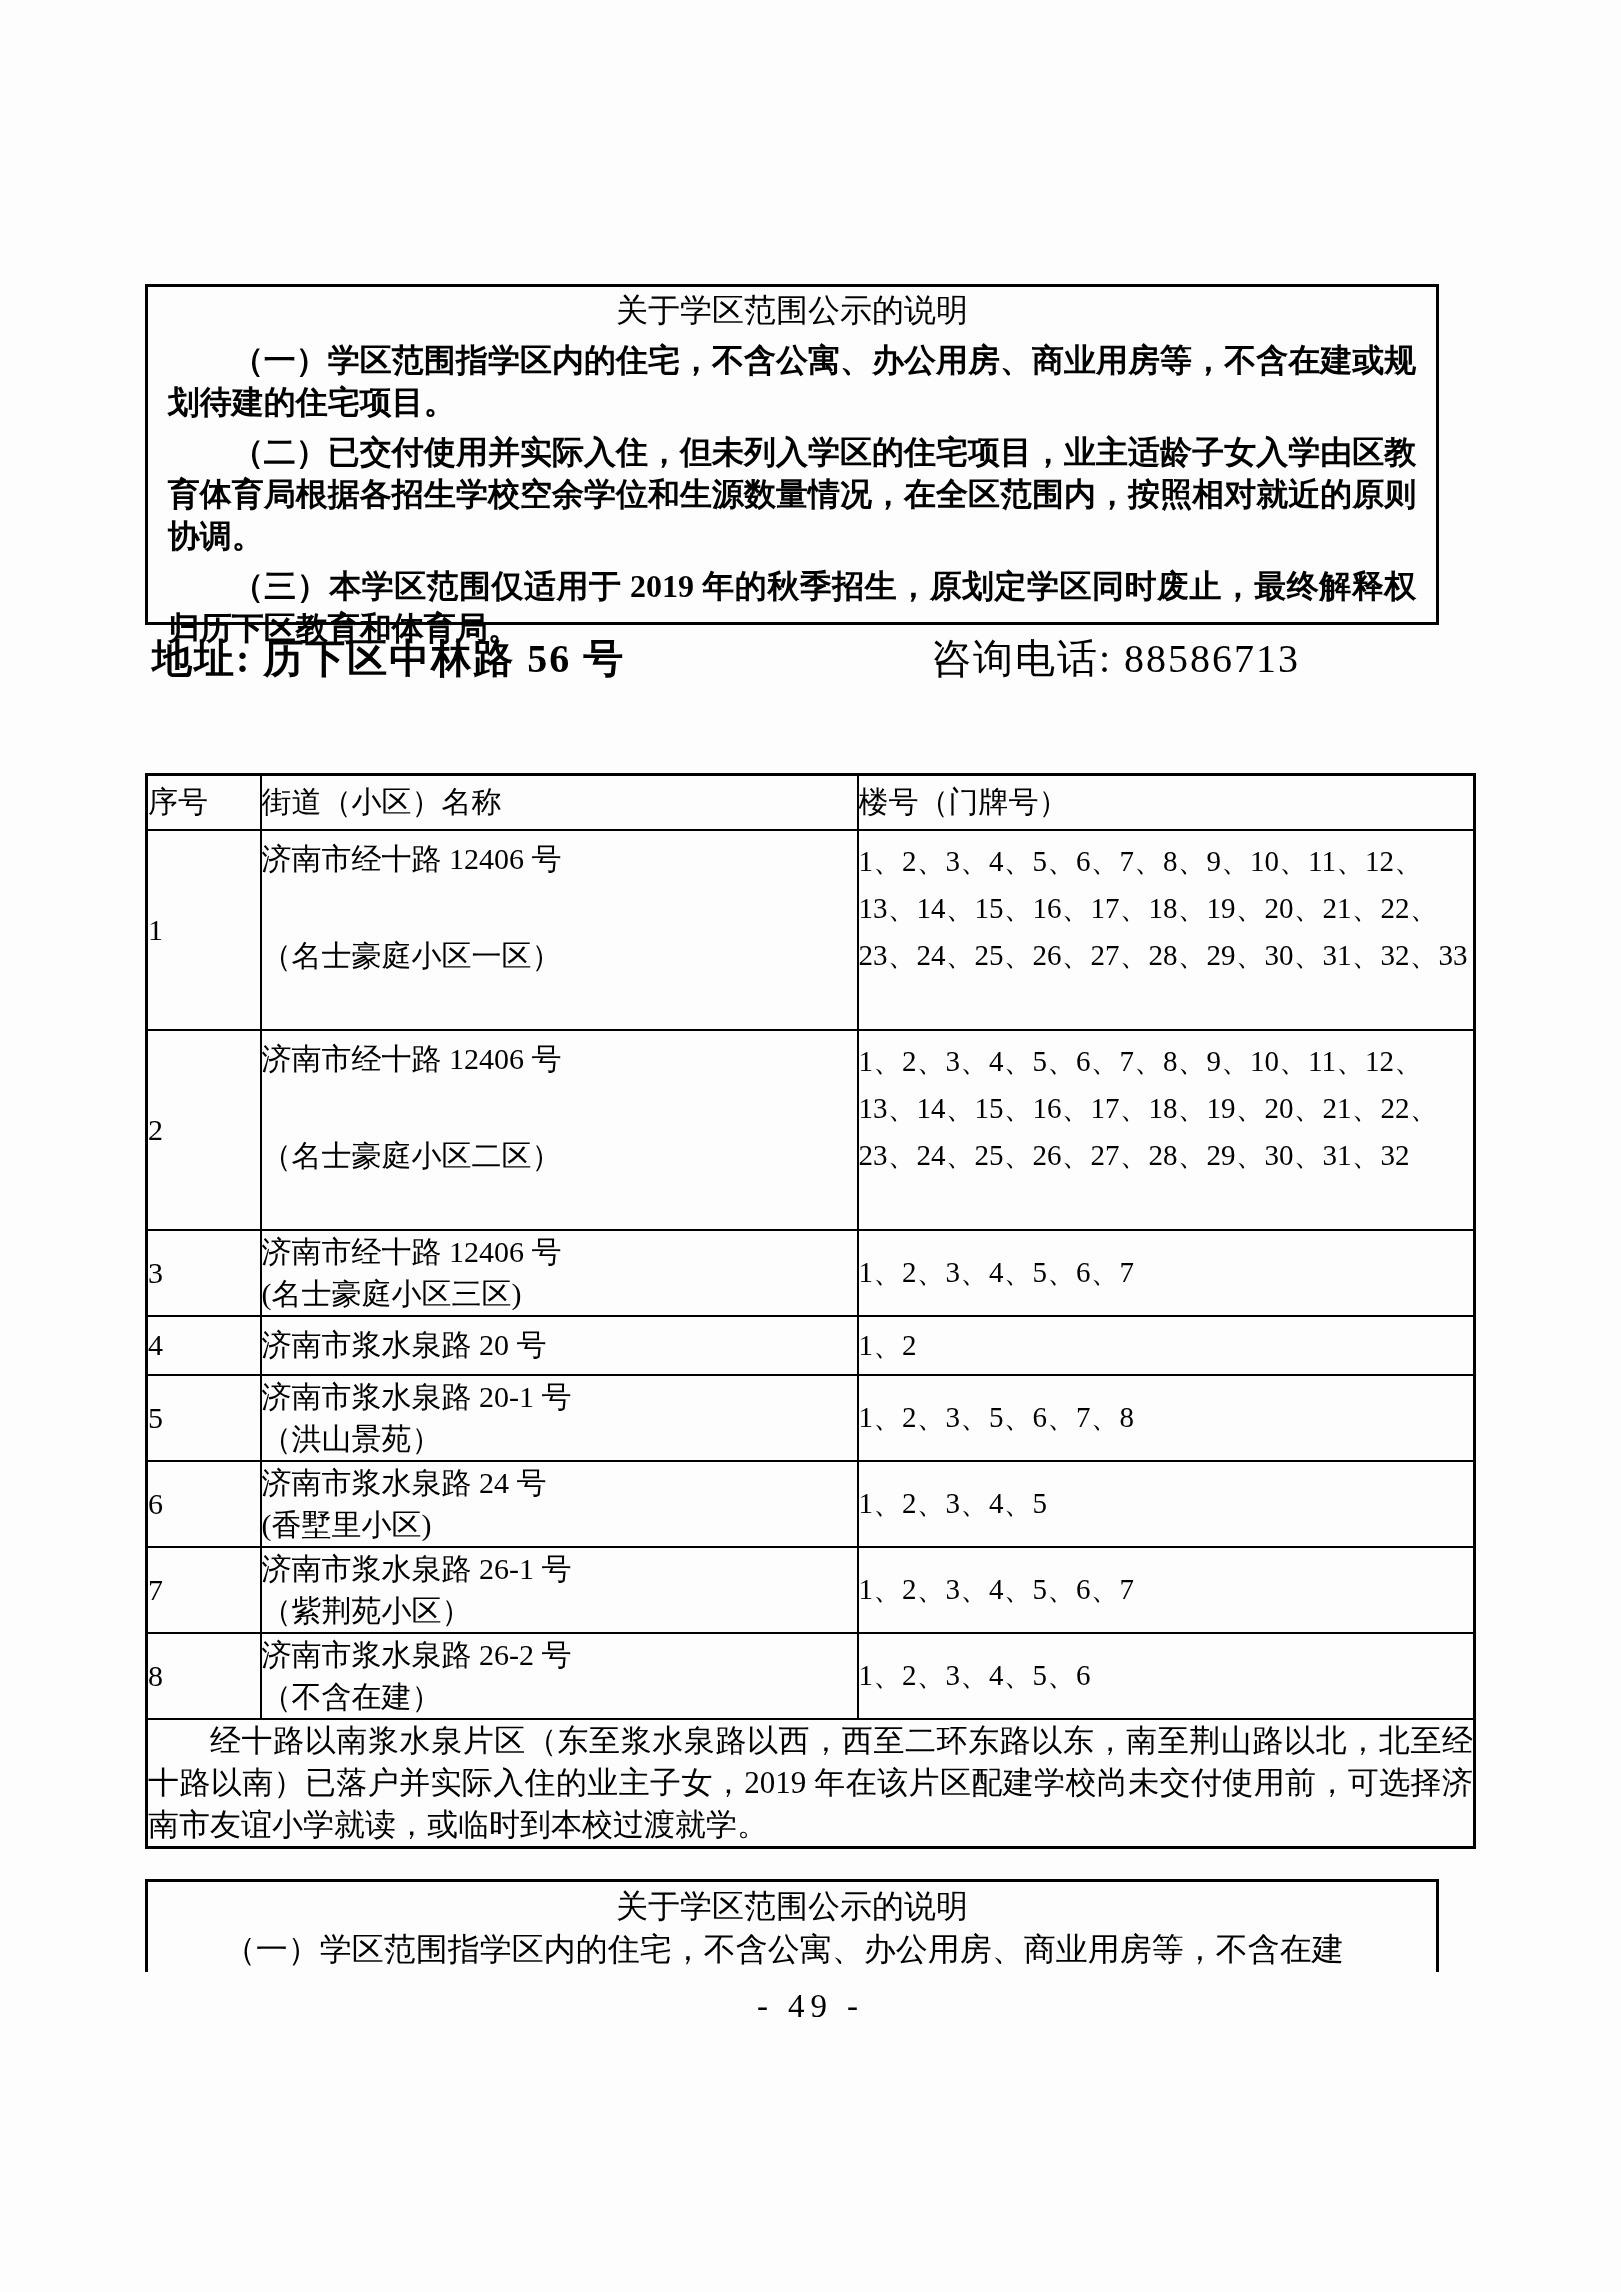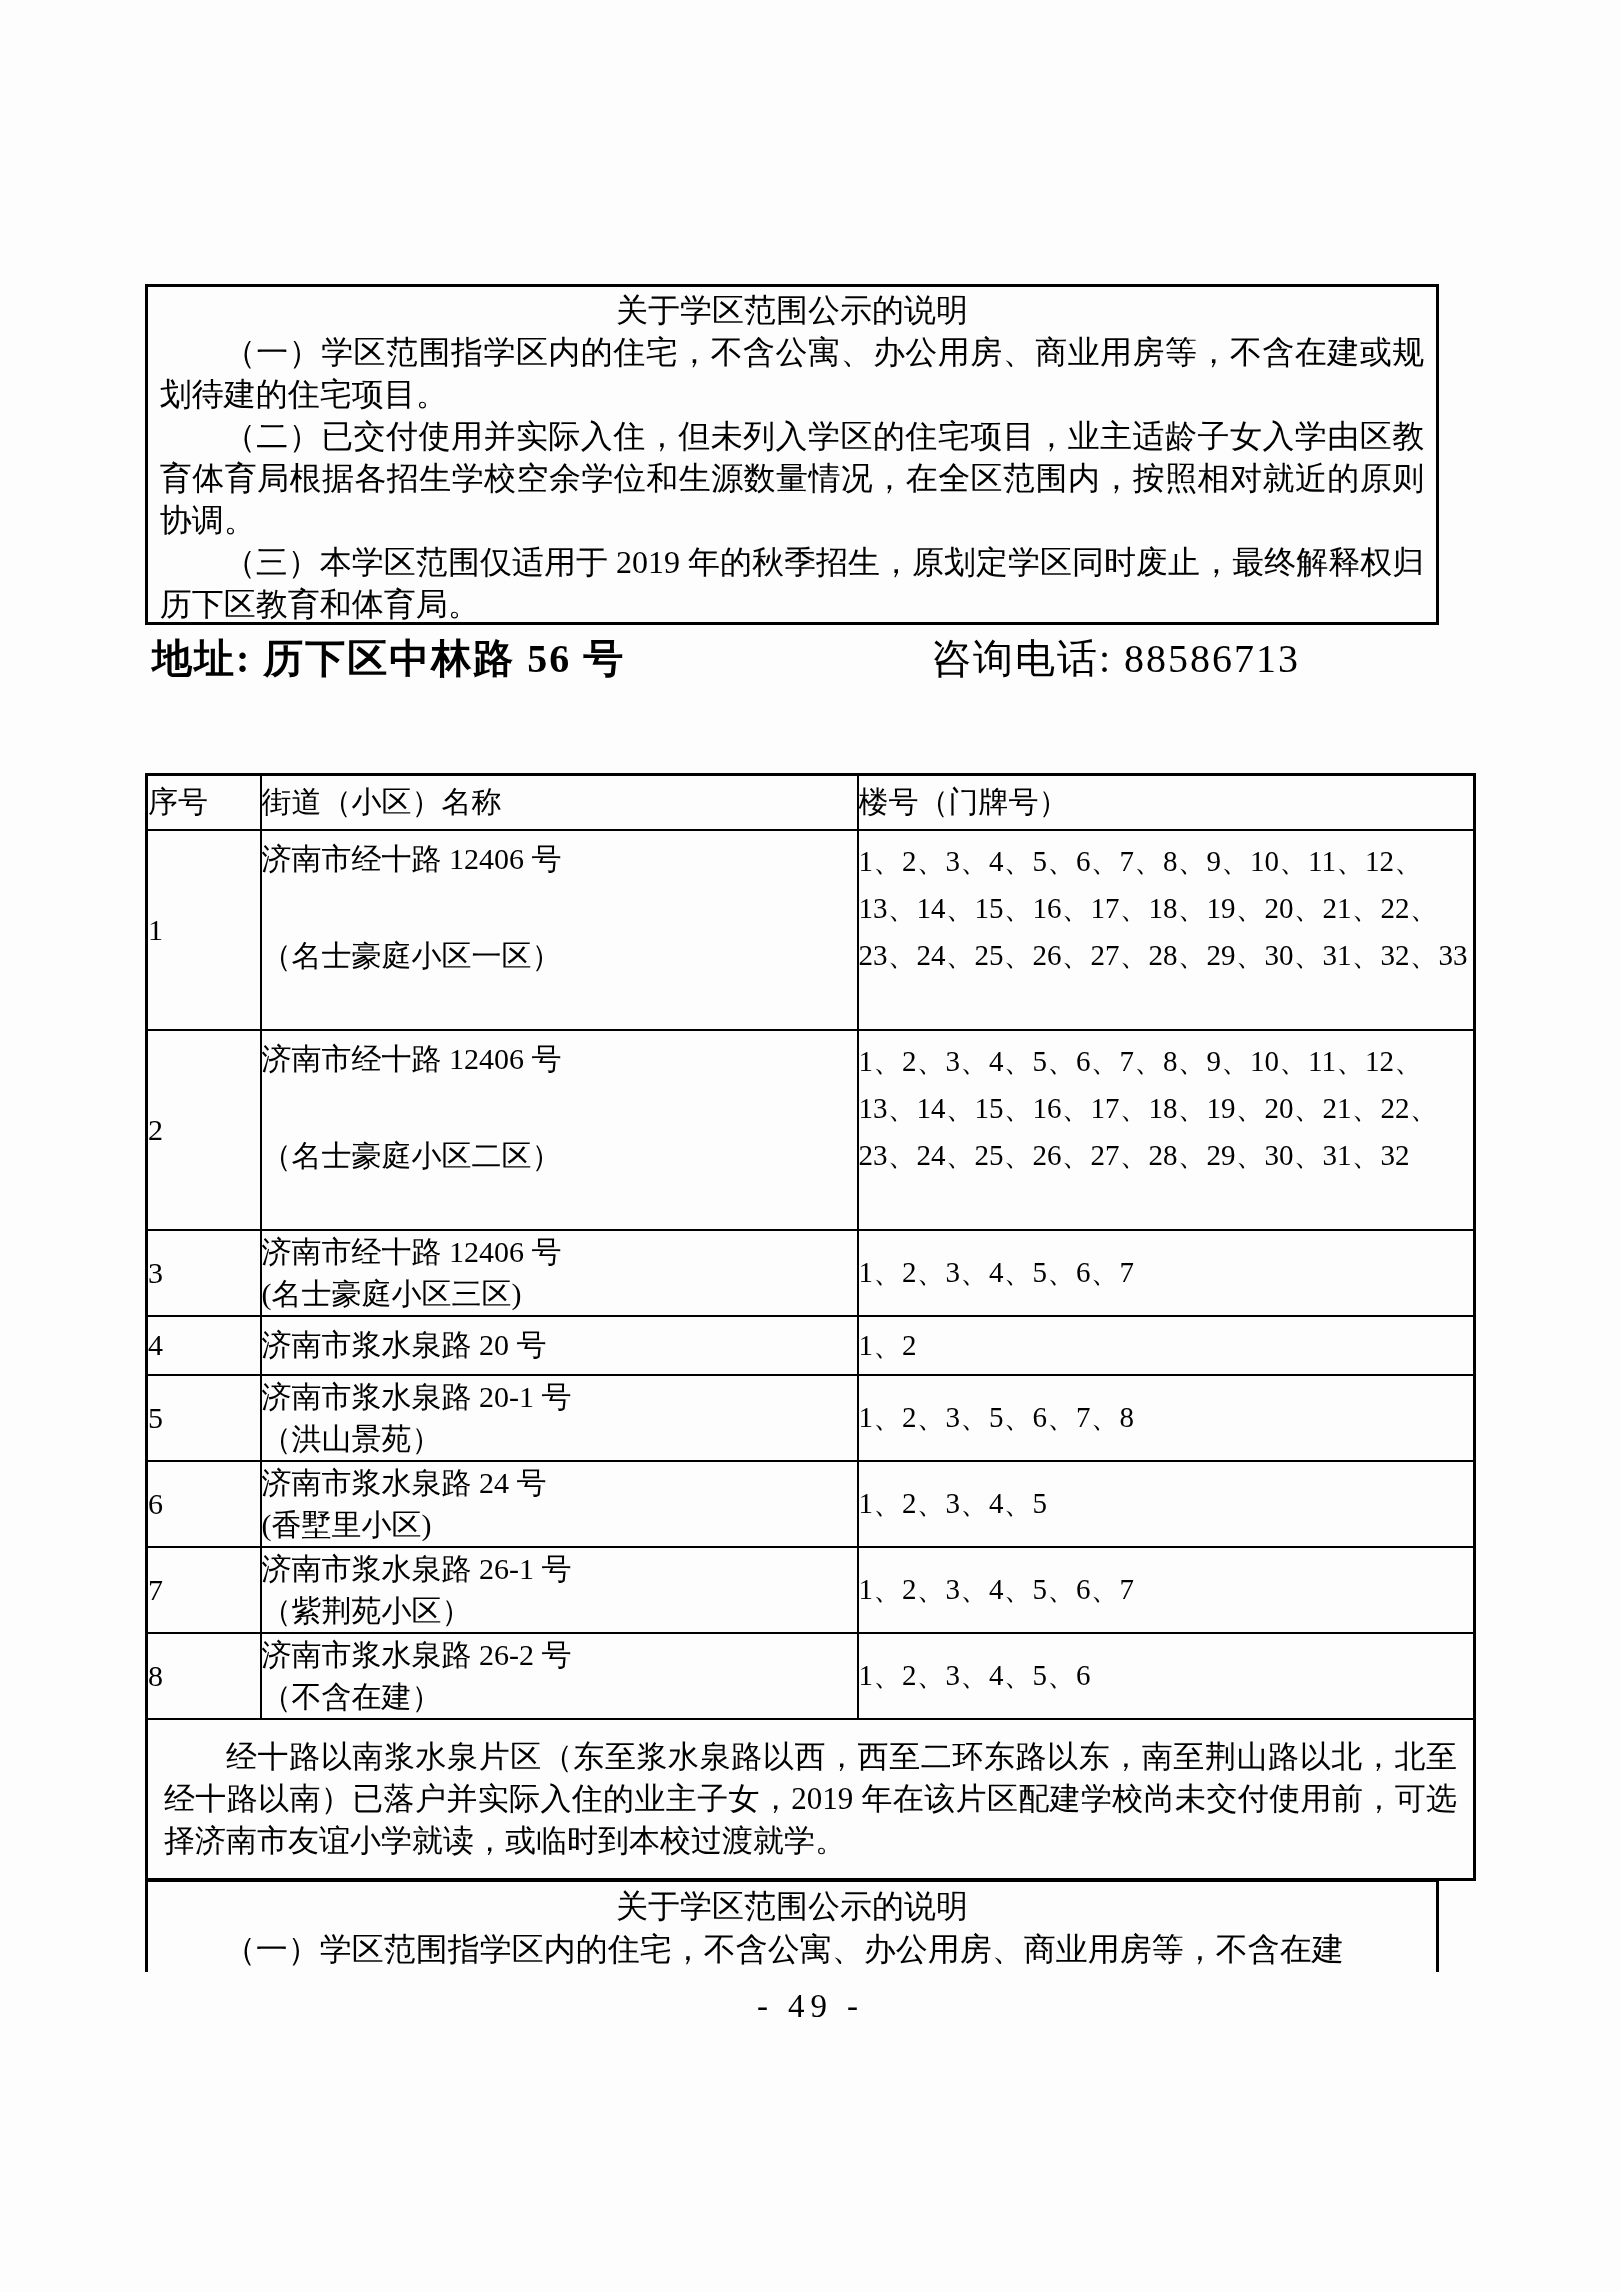--- a/index.html
+++ b/index.html
@@ -12,21 +12,21 @@
   .page{position:absolute;inset:0;}
 
   
   .top-box{
     position:absolute;left:145px;top:284px;width:1294px;height:341px;
     border:3.9px solid #000;box-sizing:border-box;
     padding:2px 11.8px 0 11.8px;
     font-size:32px;line-height:42px;
   }
   .box-title{text-align:center;margin:0;}
-  .top-box p.np{margin:0;text-indent:2em;text-align:justify;}
+  .top-box p.np{margin:8px;text-indent:2em;text-align:justify;font-weight:bold;}
 
   
   .contact-line{position:absolute;top:631px;left:0;width:1547px;height:59px;font-size:40px;}
   .addr{position:absolute;left:152px;font-weight:bold;letter-spacing:2px;}
   .phone{position:absolute;left:931px;letter-spacing:2px;text-align:center;}
 
   
   .sec-heading{
     position:absolute;left:145px;top:767px;
     font-size:39px;font-weight:bold;letter-spacing:2px;
@@ -52,21 +52,21 @@
   td.c-bld,th.c-bld{padding-left:11.8px;padding-right:13.7px;}
   td.c-bld{font-size:29px;text-align:justify;line-height:47px;}
   .l1,.l2{display:block;}
   tr.tall{height:200px;}
   tr.tall td.c-name,tr.tall td.c-bld{vertical-align:top;padding-top:7.8px;}
   tr.tall .l2{margin-top:55px;}
   tr.h2{height:84px;}
   tr.h1{height:59px;}
   tr.note-row{height:128px;}
   td.note-cell{padding:2px 11.8px;font-size:31px;line-height:42px;}
-  td.note-cell .note-p{margin:16px;text-indent:2em;text-align:justify;}
+  td.note-cell .note-p{margin:0;text-indent:2em;text-align:justify;}
 
   
   .bottom-box{
     position:absolute;left:145px;top:1879px;width:1294px;height:93px;
     border:3.9px solid #000;border-bottom:none;box-sizing:border-box;
     padding:2.9px 11.8px 0 11.8px;overflow:hidden;
     font-size:32px;line-height:43px;
   }
   .bottom-box p.np{margin:0;text-indent:2em;text-align:justify;}
 

